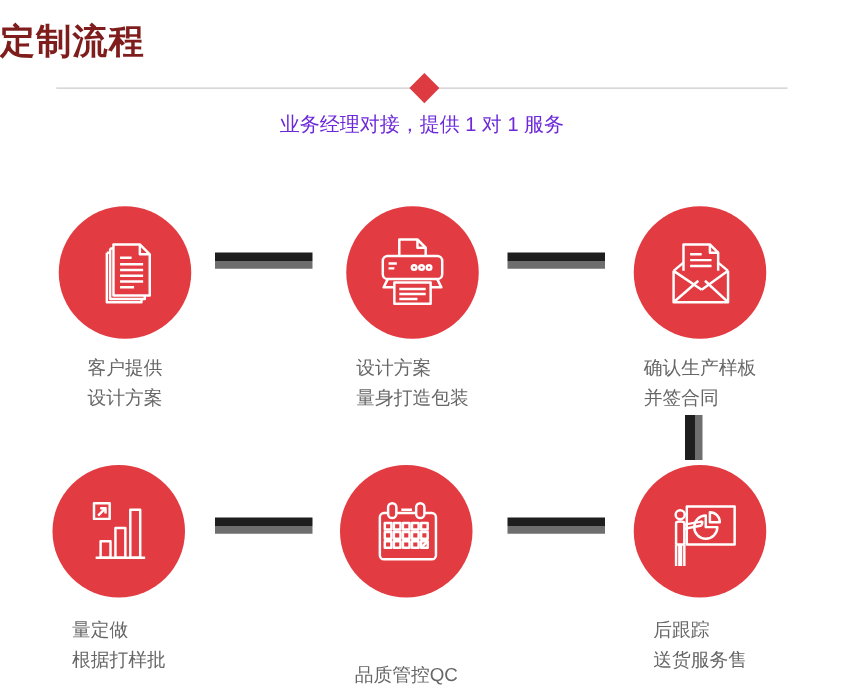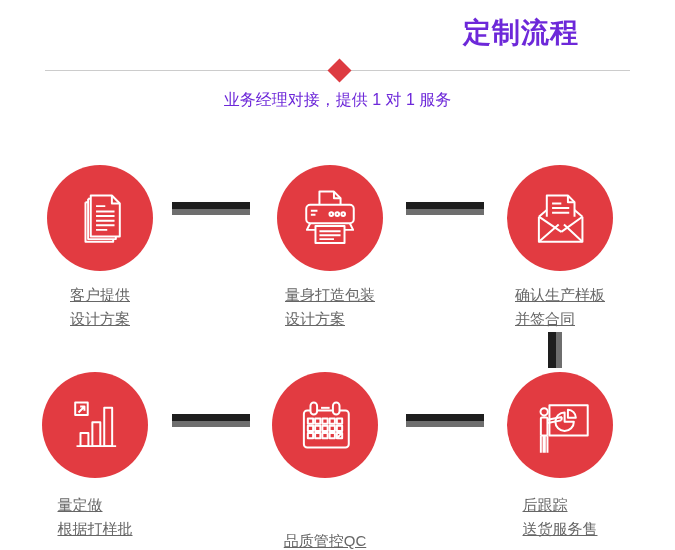--- a/index.html
+++ b/index.html
@@ -1,35 +1,35 @@
 <!DOCTYPE html>
 <html><head>
 <meta charset="utf-8">
 <style>
   html,body{margin:0;padding:0;background:#fff;}
   body{font-family:"Liberation Sans","DejaVu Sans",sans-serif;}
   #stage{position:relative;width:675px;height:550px;background:#fff;overflow:hidden;}
 
   
-  .page-title{position:absolute;top:14px;left:0;width:579px;text-align:right;
-    font-size:28px;font-weight:bold;color:#6d28d9;letter-spacing:1px;}
+  .page-title{position:absolute;top:14px;left:0;width:579px;text-align:left;
+    font-size:28px;font-weight:bold;color:#7f1d1d;letter-spacing:1px;}
   .divider{position:absolute;top:70px;left:45px;width:585px;border-top:1px solid #ccc;}
   .diamond{position:absolute;top:62px;left:331px;width:17px;height:17px;
     background:#dd3b41;transform:rotate(45deg);}
   .page-subtitle{position:absolute;top:90px;left:0;width:675px;text-align:center;
     font-size:16px;color:#6d28d9;}
 
   
   .circle{position:absolute;width:106px;height:106px;border-radius:50%;
     background:#e23b41;display:flex;align-items:center;justify-content:center;}
   .circle svg{width:66px;height:66px;display:block;}
 
   
   .step-label{position:absolute;width:160px;display:flex;justify-content:center;
-    font-size:15px;line-height:24px;color:#666;text-decoration:underline;}
+    font-size:15px;line-height:24px;color:#666;}
   .step-label > div{text-align:left;}
 
   
   .conn-h{position:absolute;width:78px;height:13px;
     background:linear-gradient(to bottom,#1e1e1e 0%,#1e1e1e 55%,#6e6e6e 55%,#6e6e6e 100%);}
   .conn-v{position:absolute;width:14px;height:36px;
     background:linear-gradient(to right,#1e1e1e 0%,#1e1e1e 55%,#6e6e6e 55%,#6e6e6e 100%);}
 
   
   #c1{left:47px;top:165px;} #c2{left:277px;top:165px;} #c3{left:507px;top:165px;}
@@ -79,22 +79,22 @@
       <circle class="ic" cx="52" cy="44" r="2.8"></circle>
       <circle class="ic" cx="61" cy="44" r="2.8"></circle>
       <circle class="ic" cx="70" cy="44" r="2.8"></circle>
       <path class="ic" d="M20,58 L15,68 H85 L80,58"></path>
       <rect class="icf" x="28" y="62" width="44" height="26"></rect>
       <path class="ic" d="M34,70 H66 M34,76 H66 M34,82 H56"></path>
     </svg>
   </div>
   <div class="step-label" id="l2">
     <div>
+      <div>设计方案</div>
       <div>量身打造包装</div>
-      <div>设计方案</div>
     </div>
   </div>
 
   <div class="circle" id="c3">
     <svg viewBox="0 0 100 100">
       <path class="ic" d="M30,49 V16 H62 L72,26 V49"></path>
       <path class="ic" d="M62,16 V26 H72"></path>
       <path class="ic" d="M38,28 H52 M38,35 H64 M38,42 H64"></path>
       <path class="occl" d="M18,48 H84 V86 H18 Z"></path>
       <path class="ic" d="M18,48 V86 H84 V48"></path>

